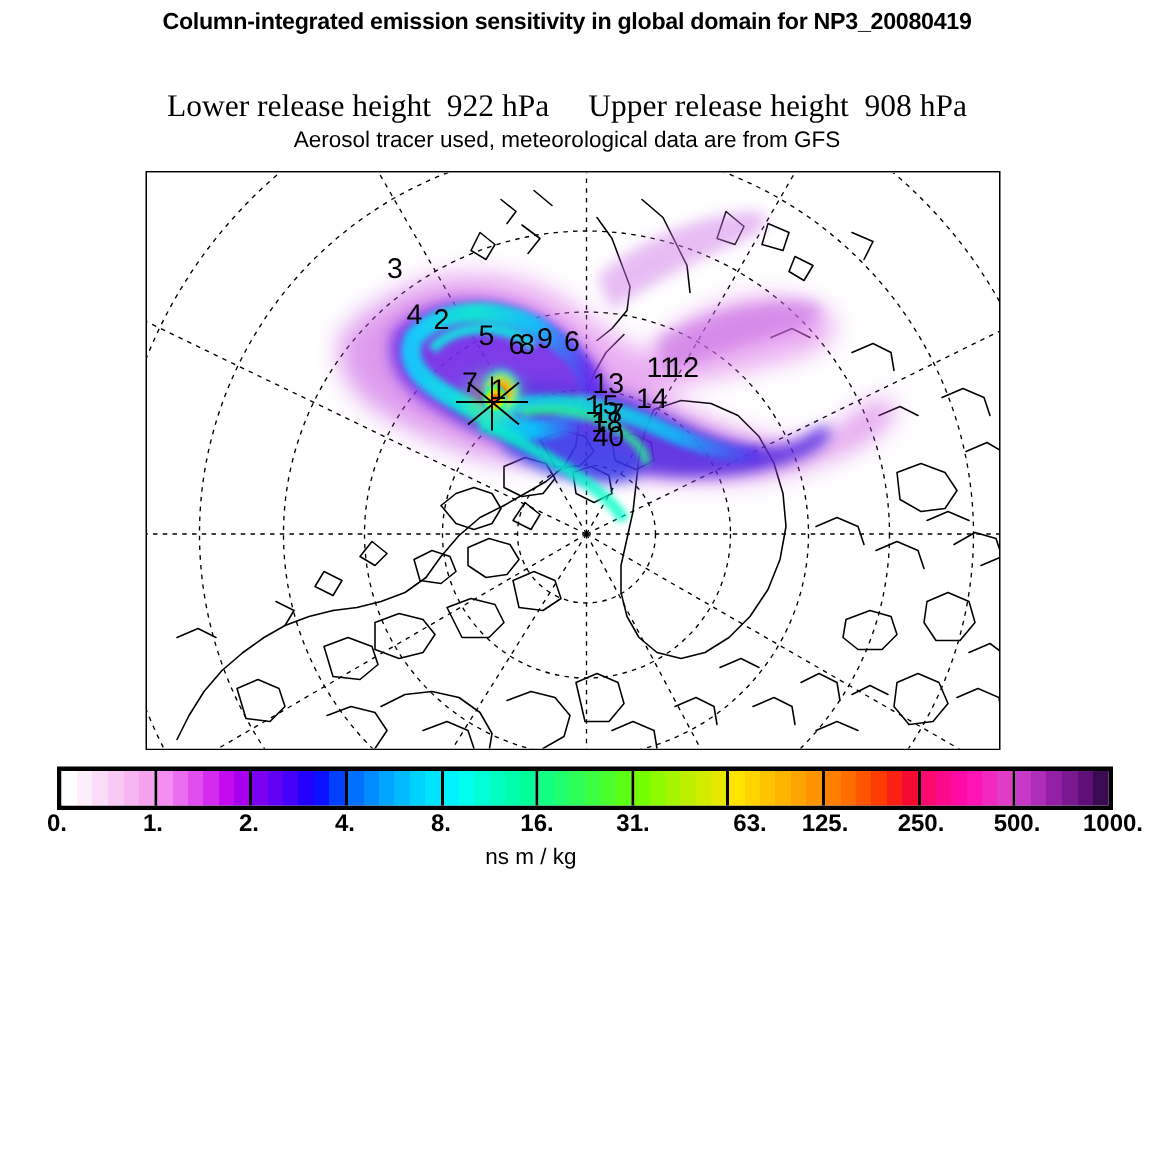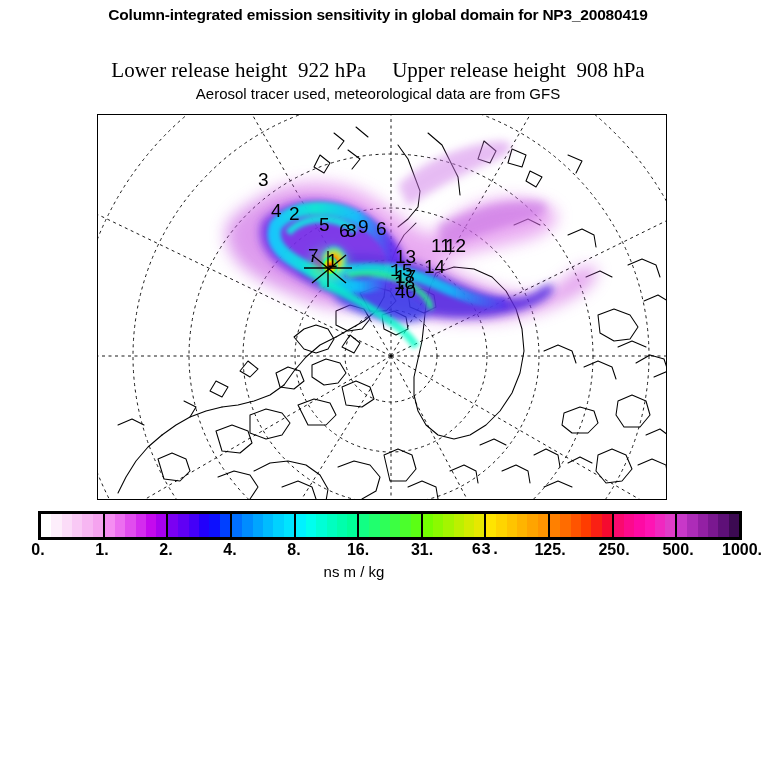--- a/index.html
+++ b/index.html
@@ -322,21 +322,21 @@
       <div class="cseg" style="background: linear-gradient(to right, rgb(200, 56, 200) 0%, rgb(200, 56, 200) 16.67%, rgb(173, 44, 184) 16.67%, rgb(173, 44, 184) 33.33%, rgb(147, 32, 164) 33.33%, rgb(147, 32, 164) 50%, rgb(122, 24, 144) 50%, rgb(122, 24, 144) 66.67%, rgb(94, 16, 120) 66.67%, rgb(94, 16, 120) 83.33%, rgb(60, 10, 82) 83.33%, rgb(60, 10, 82) 100%);"></div>
     </div>
   <div id="cbar-ticks">
       <div class="ctick" style="left: 38px;">0.</div>
       <div class="ctick" style="left: 102px;">1.</div>
       <div class="ctick" style="left: 166px;">2.</div>
       <div class="ctick" style="left: 230px;">4.</div>
       <div class="ctick" style="left: 294px;">8.</div>
       <div class="ctick" style="left: 358px;">16.</div>
       <div class="ctick" style="left: 422px;">31.</div>
-      <div class="ctick" style="left: 486px; font-family: Liberation Mono, monospace;">63.</div>
+      <div class="ctick" style="left: 500px;">63.</div>
       <div class="ctick" style="left: 550px; text-align: center;">125.</div>
       <div class="ctick" style="left: 614px;">250.</div>
       <div class="ctick" style="left: 678px;">500.</div>
       <div class="ctick" style="left: 742px;">1000.</div>
     </div>
 
   <div id="units-label">ns m / kg</div>
 
 </div>
 

